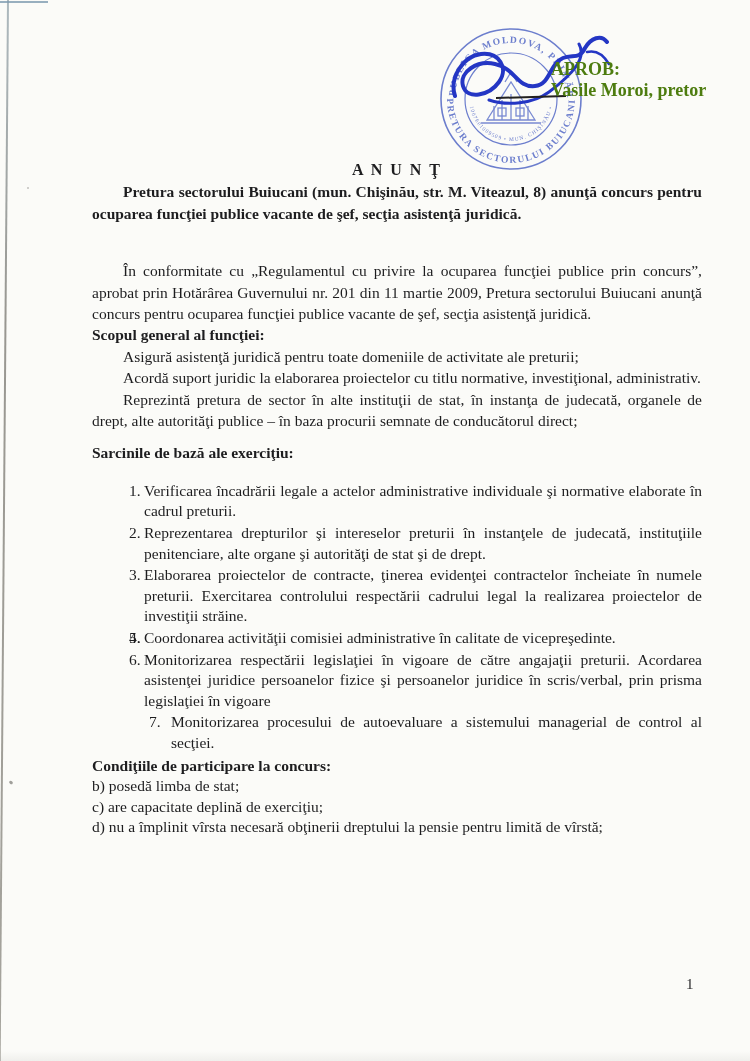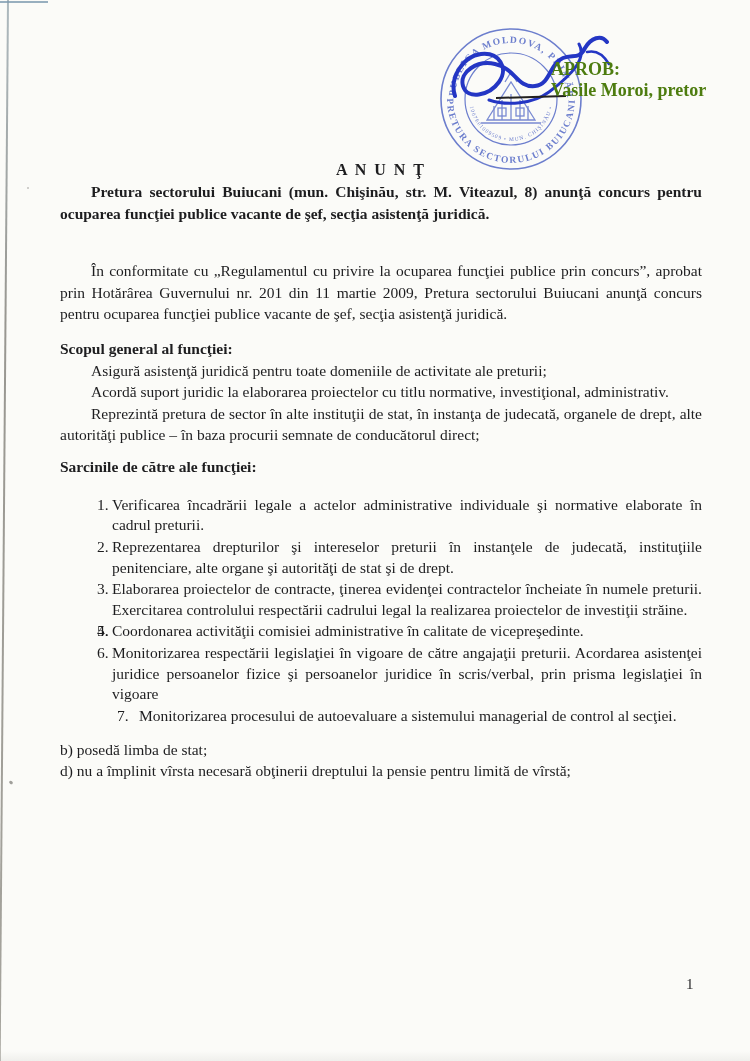--- a/index.html
+++ b/index.html
@@ -25,28 +25,28 @@
   .stamp-box{position:absolute;left:432px;top:20px;width:158px;height:158px;opacity:.82;}
   .stamp-box svg{display:block;}
   .signature-box{position:absolute;left:437px;top:30px;width:185px;height:95px;}
   .sig-underline{position:absolute;left:496px;top:96px;width:70px;height:2px;background:#23211f;
     transform:rotate(-1.6deg);}
   .approval{position:absolute;left:551px;top:59px;font-weight:bold;font-size:18px;line-height:20.5px;
     color:#4d7c0f;white-space:nowrap;}
 
   
   .doc{position:absolute;left:0;top:0;width:750px;height:1061px;box-sizing:border-box;
-    padding:159px 48px 0 60px;font-size:15.5px;line-height:21.4px;}
+    padding:159px 48px 0 92px;font-size:15.5px;line-height:21.4px;}
   .title{text-align:center;font-weight:bold;font-size:16px;letter-spacing:2px;margin:0 0 1px 0;}
   p{margin:0;}
   .jst{text-align:justify;}
   .ind{text-indent:31px;}
   .intro{font-weight:bold;}
   .gap24{margin-top:36px;}
-  .gap15{margin-top:14px;}
+  .gap15{}
   .gap11{margin-top:11px;}
   .gap18{margin-top:17px;}
   .heading{font-weight:bold;}
   .tasks-list{line-height:20.6px;}
   .num-item{position:relative;padding-left:52px;text-align:justify;margin-bottom:1px;}
   .num-item .num{position:absolute;left:37px;}
   .num-item.nested{padding-left:79px;}
   .num-item.nested .num{left:57px;}
   .cond-lines{line-height:20.6px;}
   .cond-lines p{margin:0;}
@@ -121,21 +121,21 @@
 
   <p class="jst ind intro">Pretura sectorului  Buiucani (mun. Chişinău, str. M. Viteazul, 8) anunţă concurs pentru  ocuparea funcţiei publice vacante de şef, secţia asistenţă juridică.</p>
 
   <p class="jst ind gap24">În conformitate cu „Regulamentul cu privire la ocuparea  funcţiei publice  prin concurs”, aprobat prin Hotărârea Guvernului nr. 201 din 11 martie 2009, Pretura sectorului Buiucani anunţă  concurs  pentru ocuparea funcţiei publice vacante de şef, secţia asistenţă juridică.</p>
 
   <p class="heading gap15">Scopul general al funcţiei:</p>
   <p class="jst ind">Asigură  asistenţă juridică pentru toate domeniile de activitate ale preturii;</p>
   <p class="jst ind">Acordă suport juridic la elaborarea proiectelor cu titlu normative, investiţional, administrativ.</p>
   <p class="jst ind">Reprezintă pretura de sector în alte instituţii de stat, în instanţa de judecată, organele de drept, alte autorităţi publice – în baza procurii semnate de conducătorul direct;</p>
 
-  <p class="heading gap11">Sarcinile de către ale funcţiei:</p>
+  <p class="heading gap11">Sarcinile de bază ale exerciţiu:</p>
 
   <div class="tasks-list gap18">
     <div class="num-item">
       <span class="num">1.</span>
       <span>Verificarea încadrării legale a actelor administrative individuale şi normative elaborate în cadrul preturii.</span>
     </div>
     <div class="num-item">
       <span class="num">2.</span>
       <span>Reprezentarea drepturilor şi intereselor preturii în instanţele de judecată, instituţiile penitenciare, alte organe şi autorităţi de stat şi de drept.</span>
     </div>
@@ -153,21 +153,23 @@
     <div class="num-item">
       <span class="num">6.</span>
       <span>Monitorizarea respectării legislaţiei în vigoare de către angajaţii preturii. Acordarea asistenţei juridice persoanelor fizice şi persoanelor juridice în scris/verbal, prin prisma legislaţiei în vigoare</span>
     </div>
     <div class="num-item nested">
       <span class="num">7.</span>
       <span>Monitorizarea procesului de autoevaluare a sistemului managerial de control al secţiei.</span>
     </div>
   </div>
 
+  <p class="heading gap15">Condiţiile de participare la concurs:</p>
 
   <div class="cond-lines gap15">
     <p>b) posedă limba de stat;</p>
+    <p>c) are capacitate deplină de exerciţiu;</p>
     <p>d) nu a împlinit vîrsta necesară obţinerii dreptului la pensie pentru limită de vîrstă;</p>
   </div>
 
 </div>
 
 <div class="page-number">1</div>
 
 </body></html>

